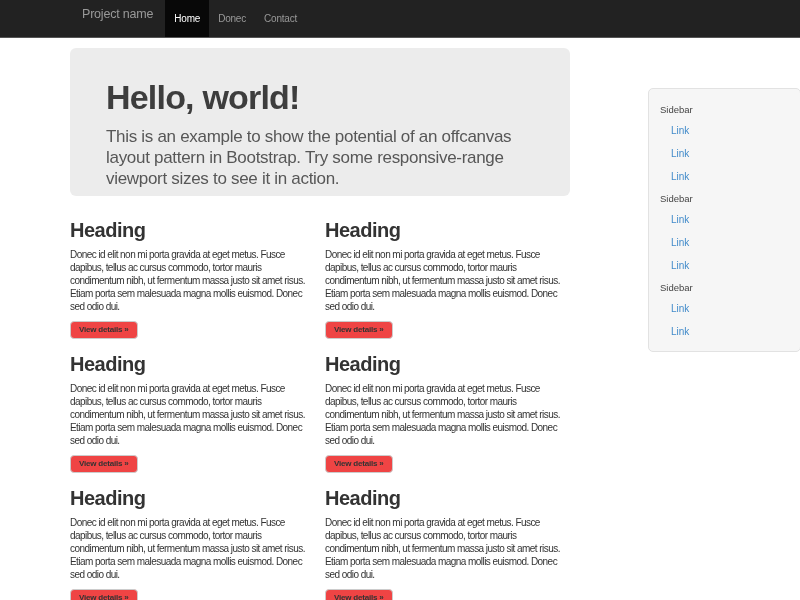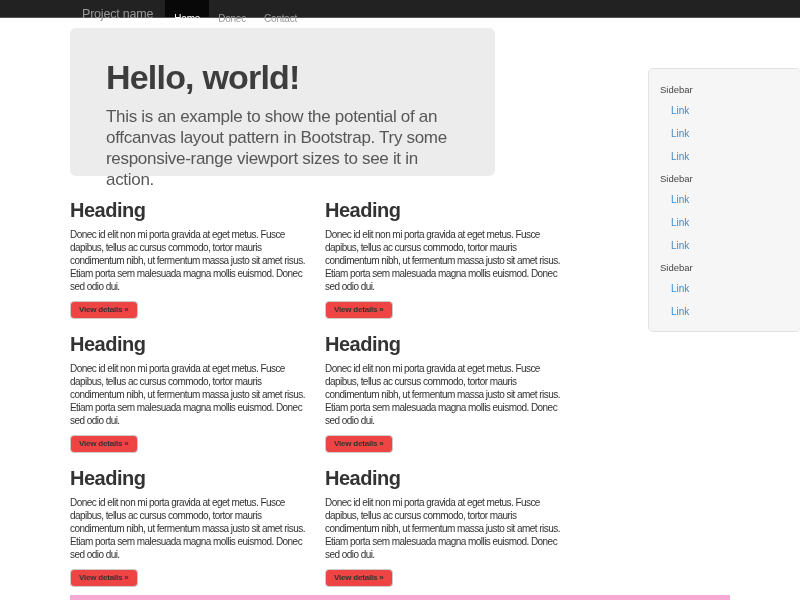--- a/index.html
+++ b/index.html
@@ -7,21 +7,21 @@
   body {
     font-family: "Liberation Sans", sans-serif;
     background: #ffffff;
     color: #333333;
     position: relative;
     overflow: hidden;
   }
 
   
   .navbar {
-    height: 18px;
+    height: 38px;
     background: #222222;
     border-bottom: 1px solid #555555;
     display: flex;
     align-items: stretch;
   }
   .navbar-inner {
     width: 660px;
     margin: 0 auto;
     display: flex;
     align-items: stretch;
@@ -56,21 +56,21 @@
     margin: 0 auto;
     position: relative;
   }
 
   
   .jumbotron {
     margin-top: 10px;
     background: #ececec;
     border-radius: 6px;
     padding: 30px 36px;
-    width: 425px;
+    width: 500px;
     height: 148px;
   }
   .jumbotron h1 {
     font-size: 34px;
     line-height: 38px;
     font-weight: bold;
     color: #3d3d3d;
     letter-spacing: -0.8px;
   }
   .jumbotron p {

